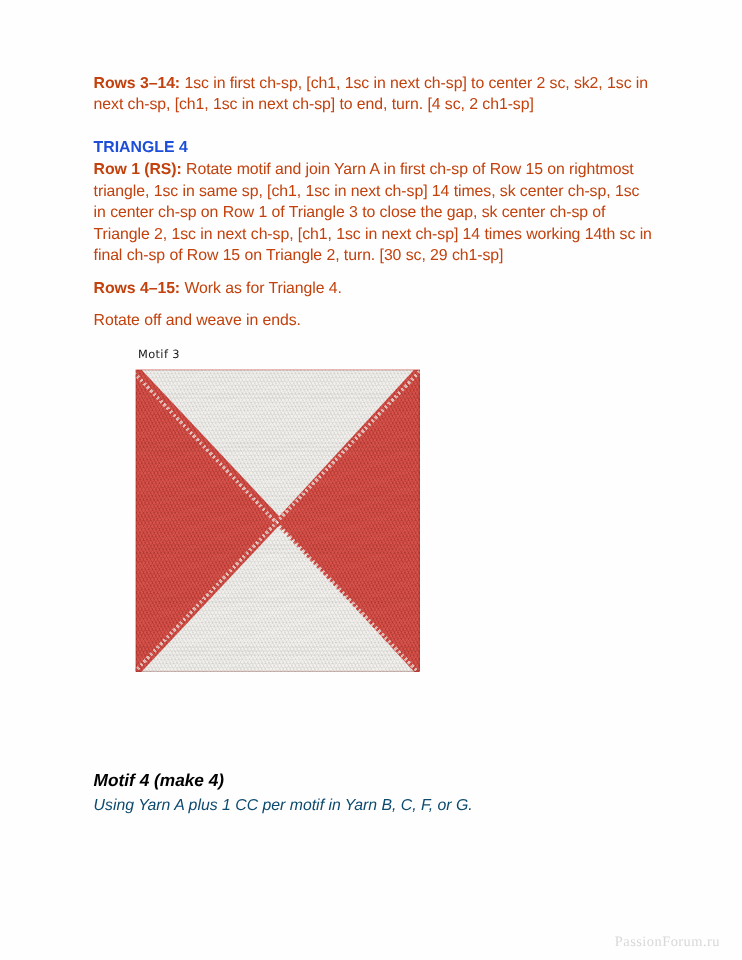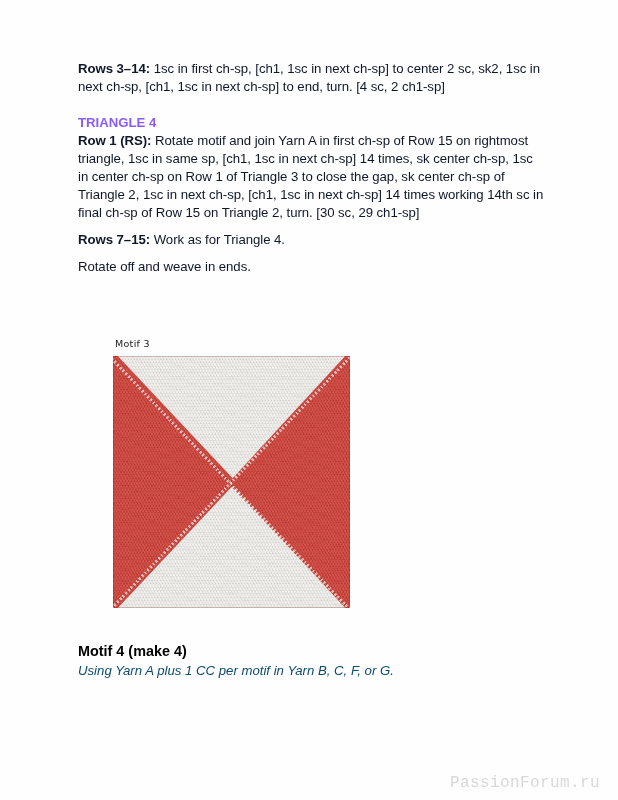--- a/index.html
+++ b/index.html
@@ -26,61 +26,61 @@
     position: absolute;
     left: 78px;
     top: 60px;
     width: 468px;
   }
 
   
   .para {
     font-size: 13.2px;
     line-height: 18px;
-    color: #0f172a;
+    color: #c2410c;
     margin: 0 0 0 0;
     text-align: left;
     letter-spacing: -0.05px;
   }
   .para b { font-weight: bold; }
 
   .block-gap-sm { height: 9px; }
   .block-gap-md { height: 18px; }
 
   .heading {
     font-size: 13.2px;
     line-height: 18px;
     font-weight: bold;
-    color: #8b5cf6;
+    color: #1d4ed8;
     margin: 0;
   }
 
   .subhead-big {
     font-size: 14.4px;
     line-height: 19px;
     font-weight: bold;
     color: #000;
     margin: 0;
+    font-style: italic;
   }
 
   .italic-line {
     font-size: 13.2px;
     line-height: 19px;
     font-style: italic;
     color: #0c4a6e;
     margin: 0;
   }
 
   
   .figure {
     position: absolute;
     left: 113px;
     top: 290px;
     width: 260px;
-    margin-top: 48px;
   }
   .figure-caption {
     font-family: "DejaVu Sans", sans-serif;
     font-size: 9.5px;
     line-height: 12px;
     color: #1a1a1a;
     letter-spacing: 0.3px;
     margin: 0 0 6px 0;
     padding-left: 2px;
   }
@@ -143,22 +143,22 @@
     inset: 0;
     box-shadow: inset 0 0 0 1px rgba(120,30,26,0.25);
     pointer-events: none;
   }
 
   
   .watermark {
     position: absolute;
     right: 18px;
     bottom: 8px;
-    font-family: Liberation Mono, monospace;
-    font-size: 16px;
+    font-family: Liberation Serif, serif;
+    font-size: 12px;
     letter-spacing: 0.4px;
     color: #d8d8d8;
     user-select: none;
   }
 </style>
 </head>
 <body>
 
 <div class="page">
 
@@ -168,21 +168,21 @@
 
 
     <div class="block-gap-md"></div>
 
     <p class="heading">TRIANGLE 4</p>
 
     <p class="para"><b>Row 1 (RS):</b><span> Rotate motif and join Yarn A in first ch-sp of Row 15 on rightmost triangle, 1sc in same sp, [ch1, 1sc in next ch-sp] 14 times, sk center ch-sp, 1sc in center ch-sp on Row 1 of Triangle 3 to close the gap, sk center ch-sp of Triangle 2, 1sc in next ch-sp, [ch1, 1sc in next ch-sp] 14 times working 14th sc in final ch-sp of Row 15 on Triangle 2, turn. [30 sc, 29 ch1-sp]</span></p>
 
     <div class="block-gap-sm"></div>
 
-    <p class="para"><b>Rows 7–15:</b><span> Work as for Triangle 4.</span></p>
+    <p class="para"><b>Rows 4–15:</b><span> Work as for Triangle 4.</span></p>
 
     <div class="block-gap-sm"></div>
 
     <p class="para">Rotate off and weave in ends.</p>
 
   </div>
 
   <div class="figure">
     <p class="figure-caption">Motif 3</p>
 

